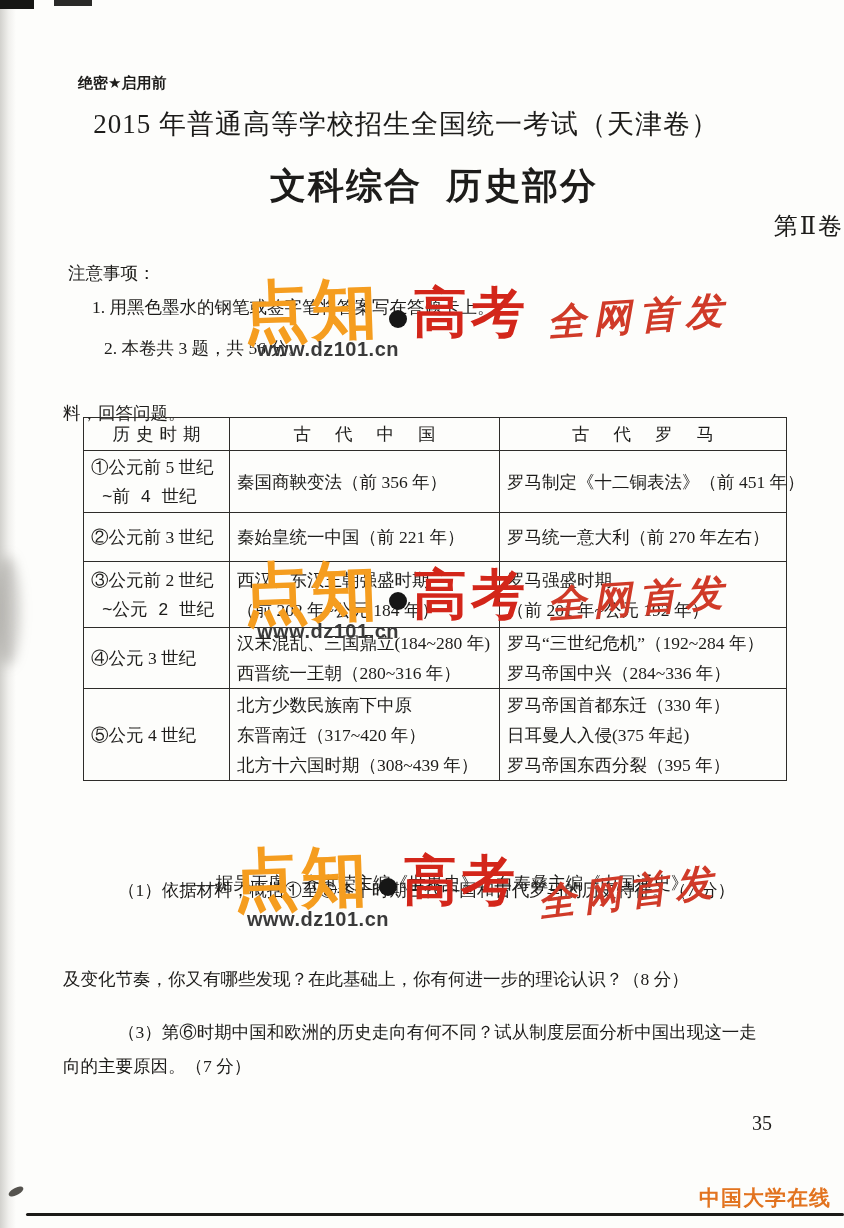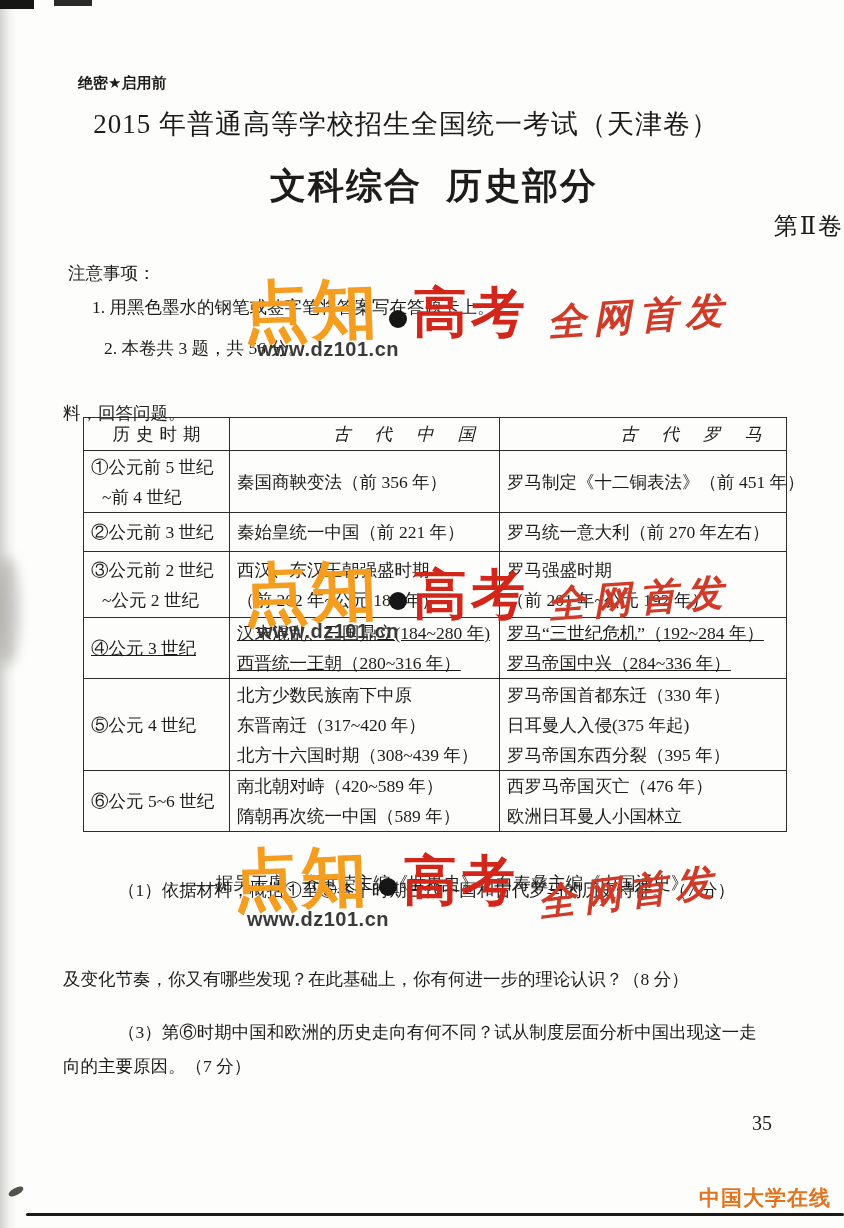--- a/index.html
+++ b/index.html
@@ -21,26 +21,26 @@
   .notice-h {left:68px; top:262px;}
   .n1 {left:92px; top:296px;}
   .n2 {left:92px; top:337px;margin-left:12px;}
   .intro1 {left:63px; top:373px;}
   .intro2 {left:63px; top:402px;}
 
   
   .history-table {position:absolute; left:83px; top:417px; width:703px; border-collapse:collapse; table-layout:fixed;}
   .history-table th, .history-table td {border:1.5px solid #2e2c29; padding:0; font-size:17.5px; font-weight:normal; vertical-align:middle;}
   .c1 {width:146px;} .c2 {width:270px;} .c3 {width:287px;}
-  .hr0 {height:33px;} .r1 {height:62px;} .r2 {height:39px;} .r3 {height:66px;margin-top:41px;}
-  .r4 {height:57px;text-decoration:underline;} .r5 {height:92px;} .r6 {height:61px;}
+  .hr0 {height:33px;} .r1 {height:62px;} .r2 {height:49px;} .r3 {height:66px;margin-top:41px;}
+  .r4 {height:57px;} .r5 {height:92px;} .r6 {height:61px;}
   .history-table td .ln {line-height:30px; padding-left:7px; white-space:nowrap; text-align:left;}
-  .history-table td .ind {padding-left:18px;}
+  .history-table td .ind {padding-left:18px;font-family:Liberation Mono, monospace;}
   .hd1 {letter-spacing:6px; text-indent:6px; text-align:center;}
-  .hd2 {letter-spacing:24px; text-indent:24px; text-align:right;font-style:italic;}
+  .hd2 {letter-spacing:24px; text-indent:24px; text-align:center;}
 
   .source {left:83px; top:872px; width:703px; text-align:center;}
   .q1 {left:118px; top:879px;}
   .q2a {left:118px; top:934px;}
   .q2b {left:63px; top:968px;}
   .q3a {left:118px; top:1021px;}
   .q3b {left:63px; top:1055px;}
 
   .pagenum {left:752px; top:1112px; font-size:20px;}
   .footer-brand {left:699px; top:1184px; font-size:21px; font-weight:bold;
@@ -166,33 +166,20 @@
         </td>
         <td>
           <div class="ln">北方少数民族南下中原</div>
           <div class="ln">东晋南迁（317~420 年）</div>
           <div class="ln">北方十六国时期（308~439 年）</div>
         </td>
         <td>
           <div class="ln">罗马帝国首都东迁（330 年）</div>
           <div class="ln">日耳曼人入侵(375 年起)</div>
           <div class="ln">罗马帝国东西分裂（395 年）</div>
-        </td>
-      </tr>
-      <tr class="r6">
-        <td>
-          <div class="ln">⑥公元 5~6 世纪</div>
-        </td>
-        <td>
-          <div class="ln">南北朝对峙（420~589 年）</div>
-          <div class="ln">隋朝再次统一中国（589 年）</div>
-        </td>
-        <td>
-          <div class="ln">西罗马帝国灭亡（476 年）</div>
-          <div class="ln">欧洲日耳曼人小国林立</div>
         </td>
       </tr>
     </tbody>
   </table>
 
   <div class="abs doc-text source">——据吴于廑、齐世荣主编《世界史》，白寿彝主编《中国通史》</div>
   <div class="abs doc-text q1">（1）依据材料，概括①至⑤各个时期古代中国和古代罗马的历史特征。（7 分）</div>
   <div class="abs doc-text q2b">及变化节奏，你又有哪些发现？在此基础上，你有何进一步的理论认识？（8 分）</div>
   <div class="abs doc-text q3a">（3）第⑥时期中国和欧洲的历史走向有何不同？试从制度层面分析中国出现这一走</div>
   <div class="abs doc-text q3b">向的主要原因。（7 分）</div>

